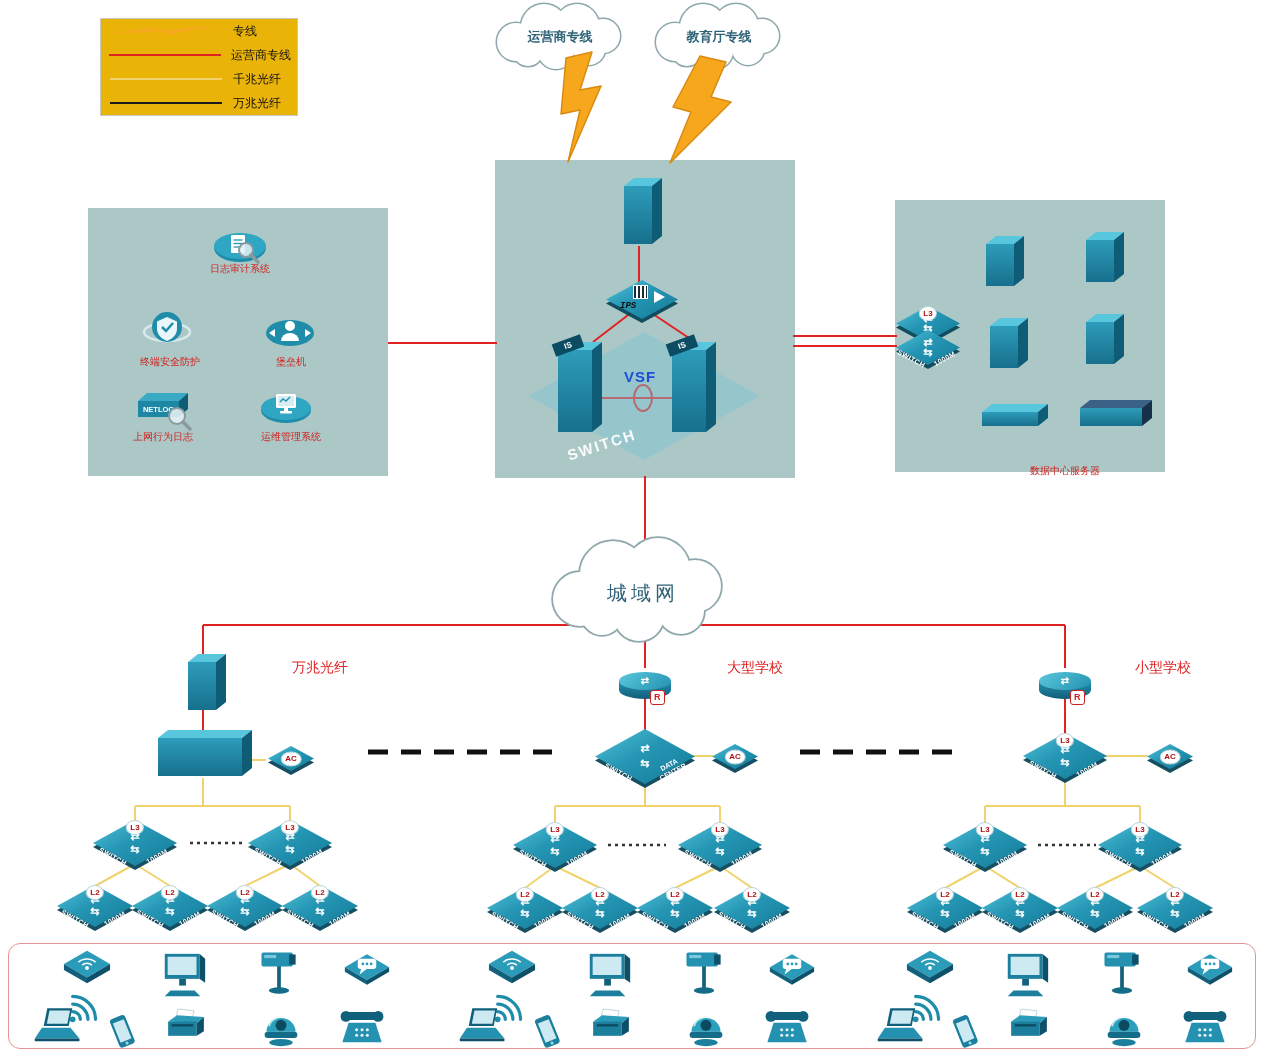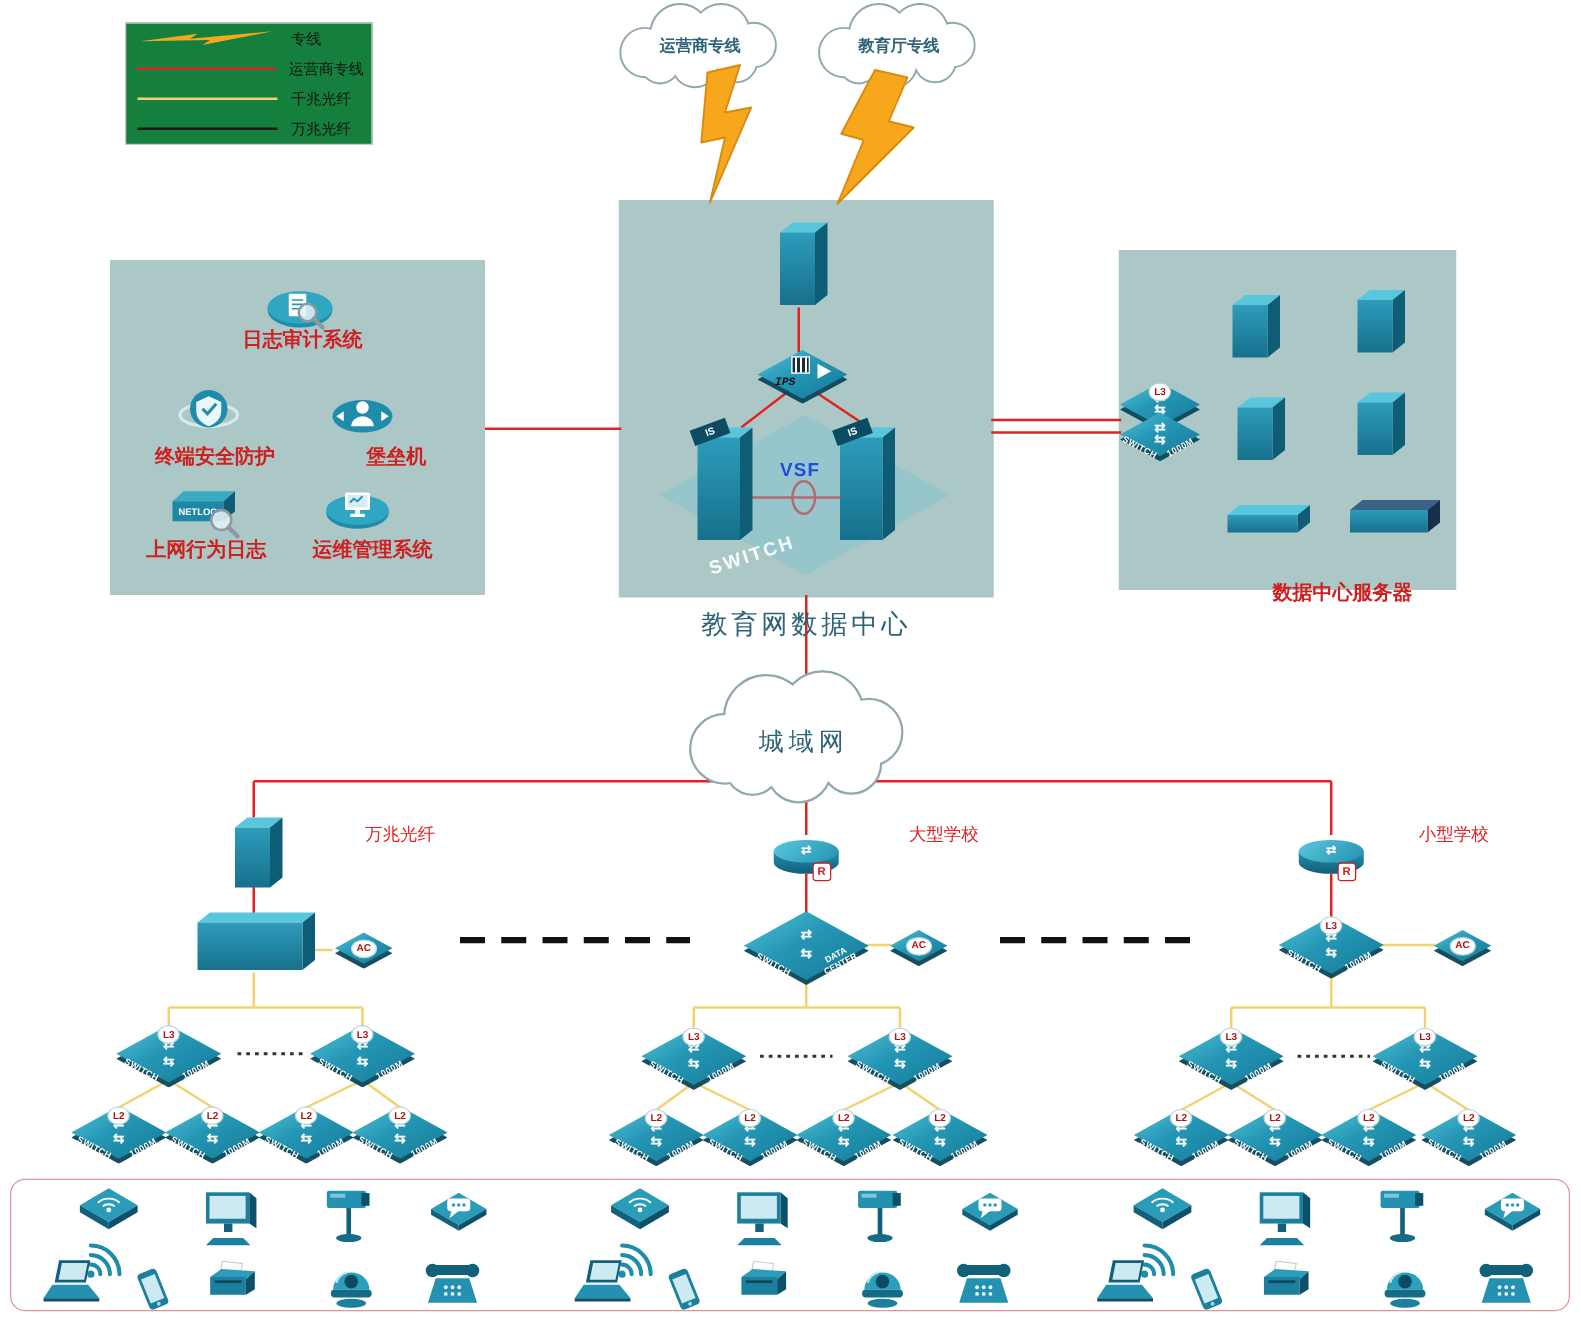--- a/index.html
+++ b/index.html
@@ -1,21 +1,21 @@
 <!DOCTYPE html>
 <html><head>
 <meta charset="utf-8">
 <style>
   html,body{margin:0;padding:0;background:#fff;}
   #canvas{position:relative;width:1265px;height:1054px;background:#fff;font-family:"Liberation Sans",sans-serif;overflow:hidden;}
   .zone{position:absolute;background:#abc8c6;}
   .strip{position:absolute;border:1px solid #e39595;border-radius:12px;background:transparent;}
   #wires{position:absolute;left:0;top:0;z-index:2;}
   .dev{position:absolute;z-index:3;}
-  .lbl{position:absolute;z-index:4;color:#cf1f1f;font-weight:bold;font-size:16px;text-align:right;}
+  .lbl{position:absolute;z-index:4;color:#cf1f1f;font-weight:normal;font-size:10px;text-align:center;}
   .school-name{position:absolute;z-index:4;color:#e02222;font-size:14px;text-align:center;width:80px;}
   .title{position:absolute;z-index:4;color:#2e6277;font-size:21px;letter-spacing:3px;text-align:center;font-family:"DejaVu Serif",serif;}
   
   .sw{position:absolute;z-index:3;}
   .sw .fw{position:absolute;inset:0;filter:drop-shadow(0 4px 0 rgba(9,70,90,.95));}
   .sw .face{position:absolute;inset:0;clip-path:polygon(50% 0,100% 50%,50% 100%,0 50%);background:linear-gradient(150deg,#54c3da,#2496b4 45%,#147a98);}
   .sw .face::before{content:"⇄";position:absolute;left:50%;top:34%;transform:translate(-50%,-50%);color:#fff;font-size:11px;font-weight:bold;}
   .sw .face::after{content:"⇄";position:absolute;left:50%;top:62%;transform:translate(-50%,-50%) scaleX(-1);color:#fff;font-size:11px;font-weight:bold;}
   .sw.sm .face::before,.sw.sm .face::after{display:none;}
   .eA{position:absolute;left:1%;top:54%;width:50%;transform:rotate(28.5deg);transform-origin:10% 50%;color:#fff;font-size:7px;font-weight:bold;text-align:center;letter-spacing:.4px;z-index:4;}
@@ -39,21 +39,21 @@
   
   .cyl{position:absolute;z-index:3;width:52px;height:28px;}
   .cyl .body{position:absolute;left:0;top:9px;width:52px;height:18px;background:linear-gradient(#2391af,#125e78);border-radius:0 0 26px 26px / 0 0 9px 9px;}
   .cyl .cap{position:absolute;left:0;top:0;width:52px;height:18px;border-radius:50%;background:linear-gradient(140deg,#5cc8de,#2391af);}
   .cyl .cap::after{content:"⇄";position:absolute;left:50%;top:50%;transform:translate(-50%,-55%);color:#fff;font-weight:bold;font-size:10px;}
   
   .ips-panel{position:absolute;left:27px;top:5px;width:13px;height:12px;background:repeating-linear-gradient(90deg,#1a2b3a 0 2px,#fff 2px 4px);border:1px solid #fff;z-index:4;}
   .ips-text{position:absolute;left:14px;top:21px;color:#111;font-weight:bold;font-style:italic;font-size:9px;z-index:4;}
   .ips-arrow{position:absolute;left:48px;top:11px;width:0;height:0;border-left:11px solid #fff;border-top:6px solid transparent;border-bottom:6px solid transparent;z-index:4;}
   
-  .legend{position:absolute;left:100px;top:18px;width:196px;height:96px;background:#15803d;border:1px solid #c8c8c8;z-index:5;}
+  .legend{position:absolute;left:100px;top:18px;width:196px;height:96px;background:#eab308;border:1px solid #c8c8c8;z-index:5;}
   .legend .row{display:flex;align-items:center;height:24px;padding:0 6px;}
   .legend .ic{width:118px;display:flex;justify-content:center;align-items:center;}
   .legend .line{width:112px;height:2px;}
   .legend .lab{font-size:12px;color:#111;margin-left:8px;white-space:nowrap;}
   .ep{position:absolute;z-index:3;}
 </style>
 </head>
 <body>
 
 <div id="canvas">
@@ -249,21 +249,20 @@
   </div>
   <div class="cub" style="left:672px;top:342px;width:46px;height:92px;">
     <div class="t" style="width:34px;"></div>
     <div class="s" style="left:34px;height:82px;"></div>
     <div class="f slats" style="width:34px;height:82px;"></div>
     <span class="sign">IS</span>
   </div>
 
   <div class="vsf" style="left:604px;top:368px;width:72px;">VSF</div>
   <div class="swx" style="left:566px;top:436px;">SWITCH</div>
-  <div class="title" style="left:495px;top:485px;width:300px;">教育网数据中心</div>
 
   <div class="dev" style="left:208px;top:226px;">
     <svg width="64" height="46" viewBox="0 0 64 46">
       <ellipse cx="32" cy="22" rx="26" ry="14" fill="#1f8daa"></ellipse>
       <ellipse cx="32" cy="20" rx="26" ry="13" fill="#2fa6c2"></ellipse>
       <rect x="23" y="9" width="14" height="18" rx="1" fill="#fff"></rect>
       <g stroke="#2496b4" stroke-width="1.3">
           <line x1="25.5" y1="14" x2="34.5" y2="14"></line>
           <line x1="25.5" y1="17.5" x2="34.5" y2="17.5"></line>
           <line x1="25.5" y1="21" x2="34.5" y2="21"></line>

